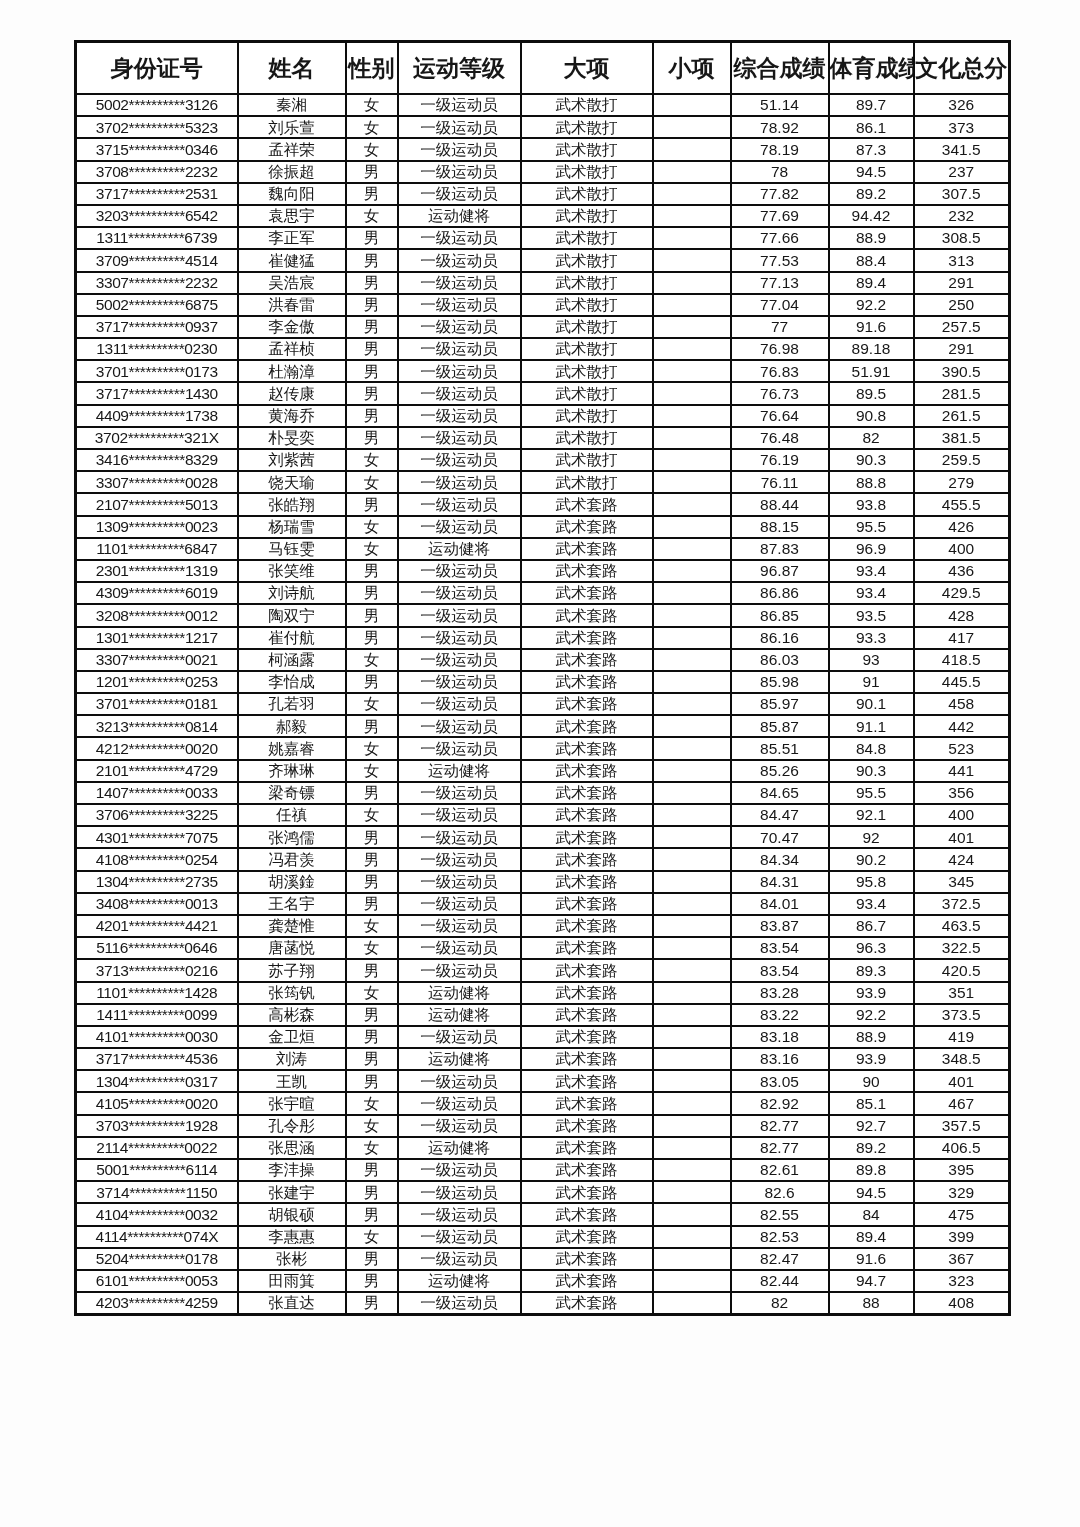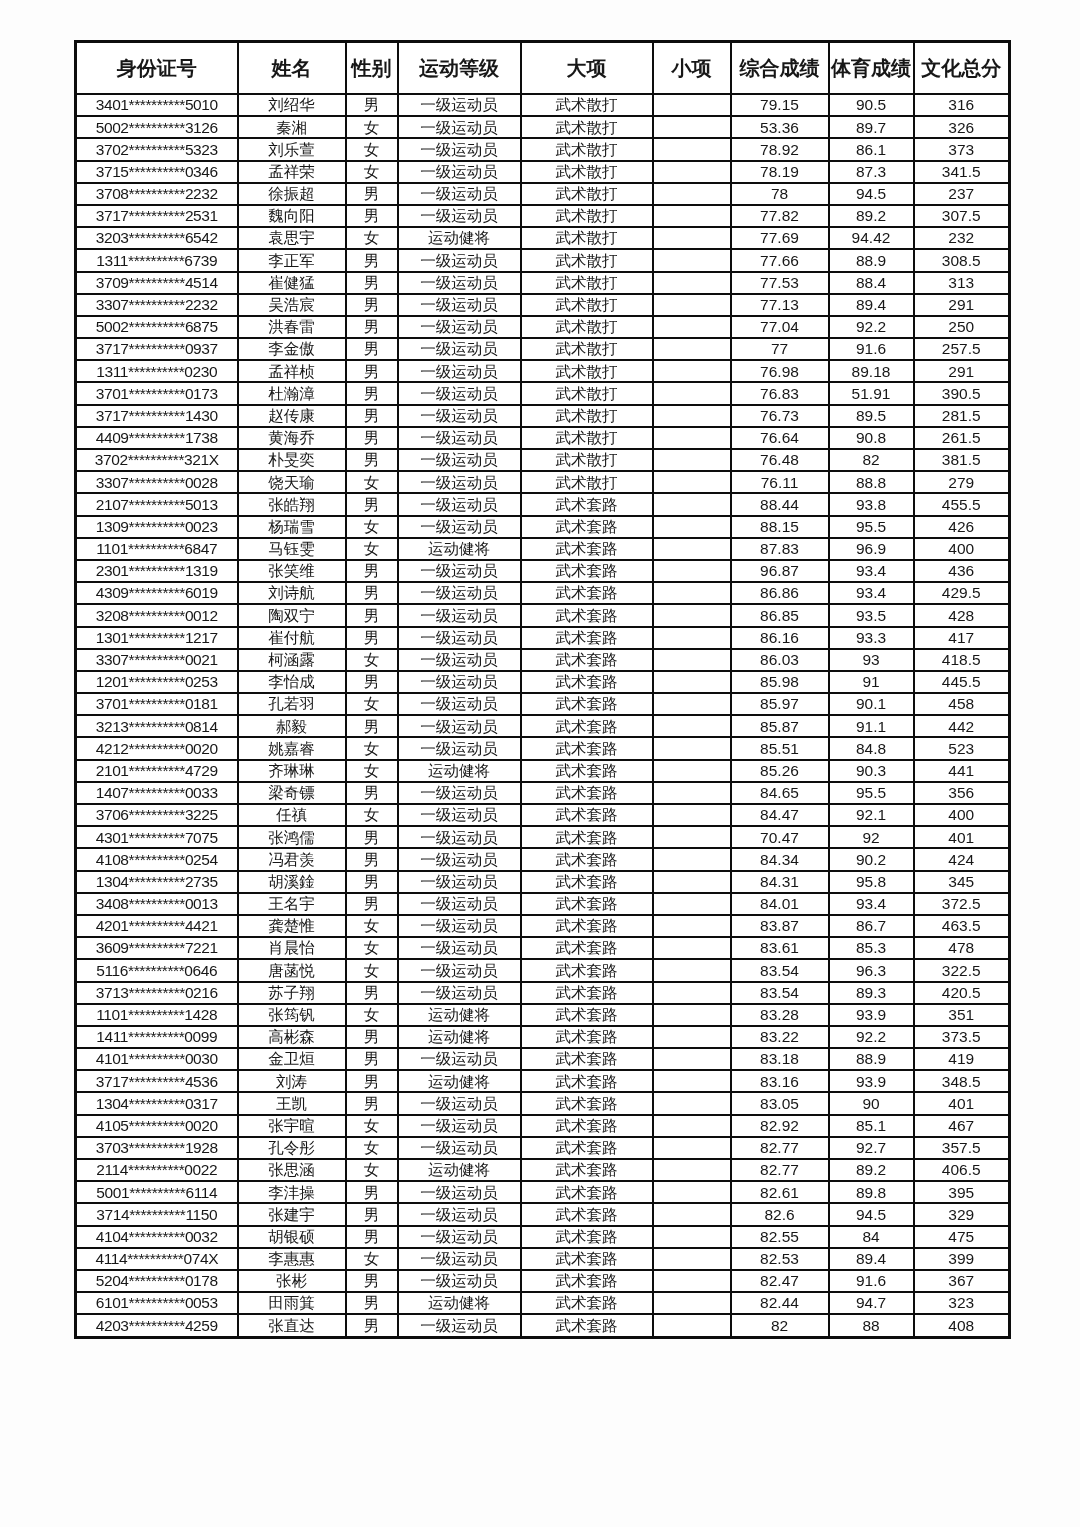--- a/index.html
+++ b/index.html
@@ -26,21 +26,21 @@
     color: #171717;
   }
   table.results, table.results th, table.results td {
     border: 2px solid #0d0d0d;
   }
   table.results {
     border-width: 3px;
   }
   table.results th {
     height: 50px;
-    font-size: 20px;
+    font-size: 23px;
     font-weight: bold;
     text-align: center;
     vertical-align: middle;
     padding: 0;
     white-space: nowrap;
     overflow: hidden;
   }
   table.results td {
     height: 20.2px;
     font-size: 15.5px;
@@ -90,38 +90,27 @@
           <th>运动等级</th>
           <th>大项</th>
           <th>小项</th>
           <th>综合成绩</th>
           <th>体育成绩</th>
           <th>文化总分</th>
         </tr>
     </thead>
     <tbody>
         <tr>
-          <td class="cell-id">3401**********5010</td>
-          <td>刘绍华</td>
-          <td>男</td>
-          <td>一级运动员</td>
-          <td>武术散打</td>
-          <td></td>
-          <td>79.15</td>
-          <td>90.5</td>
-          <td>316</td>
-        </tr>
-        <tr>
           <td class="cell-id">5002**********3126</td>
           <td>秦湘</td>
           <td>女</td>
           <td>一级运动员</td>
           <td>武术散打</td>
           <td></td>
-          <td>53.36</td>
+          <td>51.14</td>
           <td>89.7</td>
           <td>326</td>
         </tr>
         <tr>
           <td class="cell-id">3702**********5323</td>
           <td>刘乐萱</td>
           <td>女</td>
           <td>一级运动员</td>
           <td>武术散打</td>
           <td></td>
@@ -277,20 +266,31 @@
           <td>朴旻奕</td>
           <td>男</td>
           <td>一级运动员</td>
           <td>武术散打</td>
           <td></td>
           <td>76.48</td>
           <td>82</td>
           <td>381.5</td>
         </tr>
         <tr>
+          <td class="cell-id">3416**********8329</td>
+          <td>刘紫茜</td>
+          <td>女</td>
+          <td>一级运动员</td>
+          <td>武术散打</td>
+          <td></td>
+          <td>76.19</td>
+          <td>90.3</td>
+          <td>259.5</td>
+        </tr>
+        <tr>
           <td class="cell-id">3307**********0028</td>
           <td>饶天瑜</td>
           <td>女</td>
           <td>一级运动员</td>
           <td>武术散打</td>
           <td></td>
           <td>76.11</td>
           <td>88.8</td>
           <td>279</td>
         </tr>
@@ -506,31 +506,20 @@
         <tr>
           <td class="cell-id">4201**********4421</td>
           <td>龚楚惟</td>
           <td>女</td>
           <td>一级运动员</td>
           <td>武术套路</td>
           <td></td>
           <td>83.87</td>
           <td>86.7</td>
           <td>463.5</td>
-        </tr>
-        <tr>
-          <td class="cell-id">3609**********7221</td>
-          <td>肖晨怡</td>
-          <td>女</td>
-          <td>一级运动员</td>
-          <td>武术套路</td>
-          <td></td>
-          <td>83.61</td>
-          <td>85.3</td>
-          <td>478</td>
         </tr>
         <tr>
           <td class="cell-id">5116**********0646</td>
           <td>唐菡悦</td>
           <td>女</td>
           <td>一级运动员</td>
           <td>武术套路</td>
           <td></td>
           <td>83.54</td>
           <td>96.3</td>

